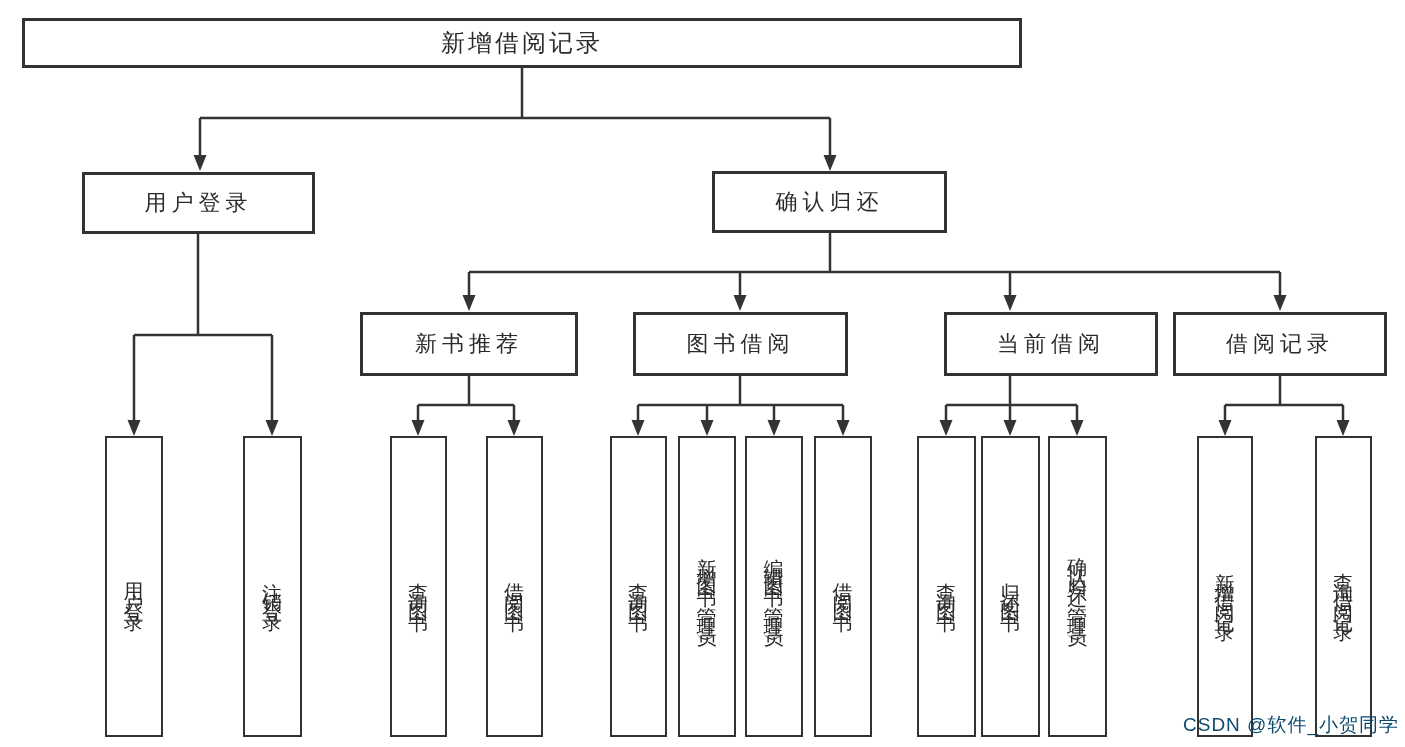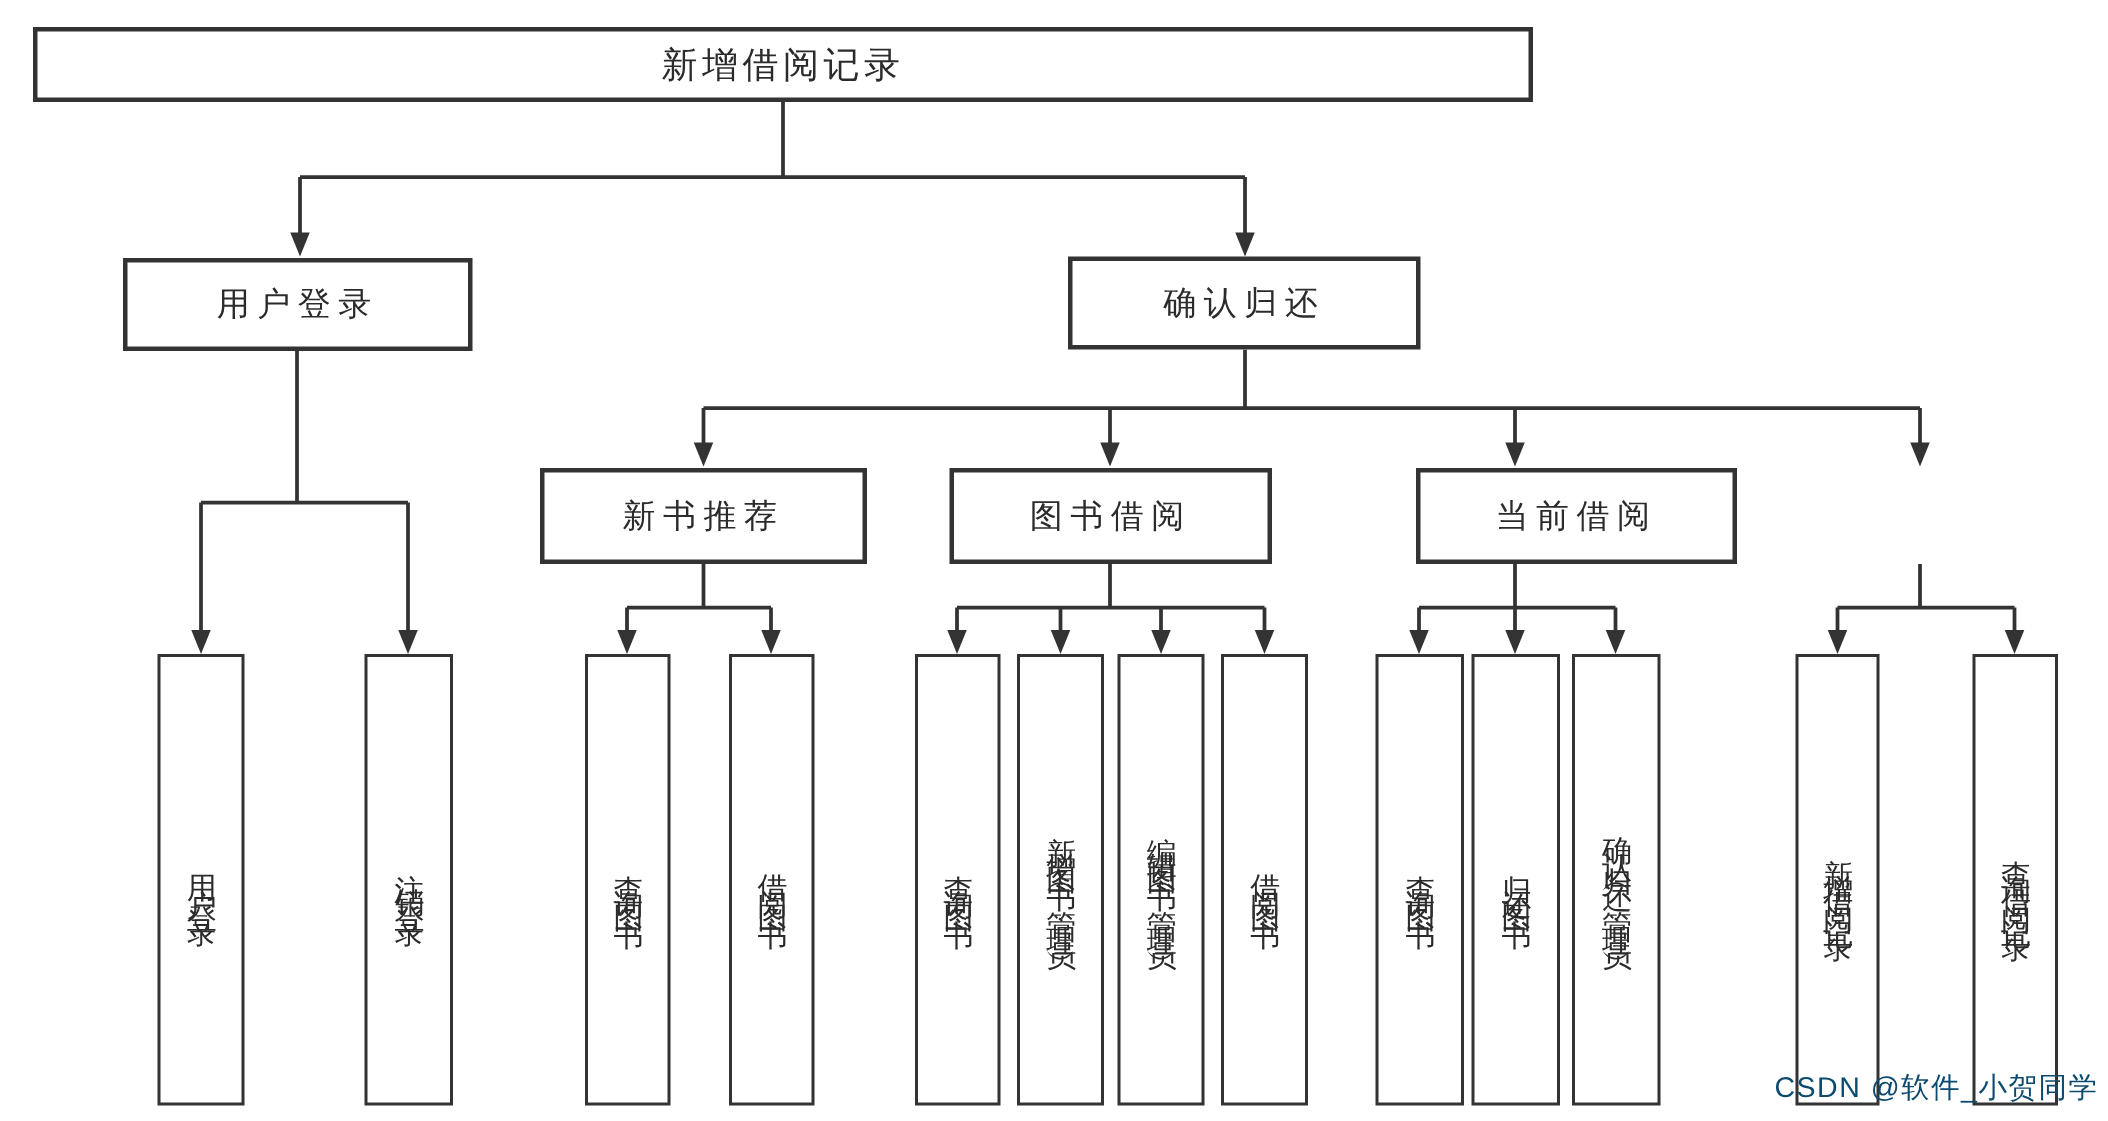--- a/index.html
+++ b/index.html
@@ -85,20 +85,21 @@
   </svg>
 
   <div class="node title n-root">新增借阅记录</div>
 
   <div class="node n-ulogin">用户登录</div>
   <div class="node n-bmgmt">确认归还</div>
 
   <div class="node n-rec">新书推荐</div>
   <div class="node n-borrow">图书借阅</div>
   <div class="node n-cur">当前借阅</div>
+  <div class="node n-log">借阅记录</div>
 
   <div class="vnode v1">
     <span class="vtext">用户登录</span>
   </div>
   <div class="vnode v2">
     <span class="vtext">注销登录</span>
   </div>
   <div class="vnode v3">
     <span class="vtext">查询图书</span>
   </div>

